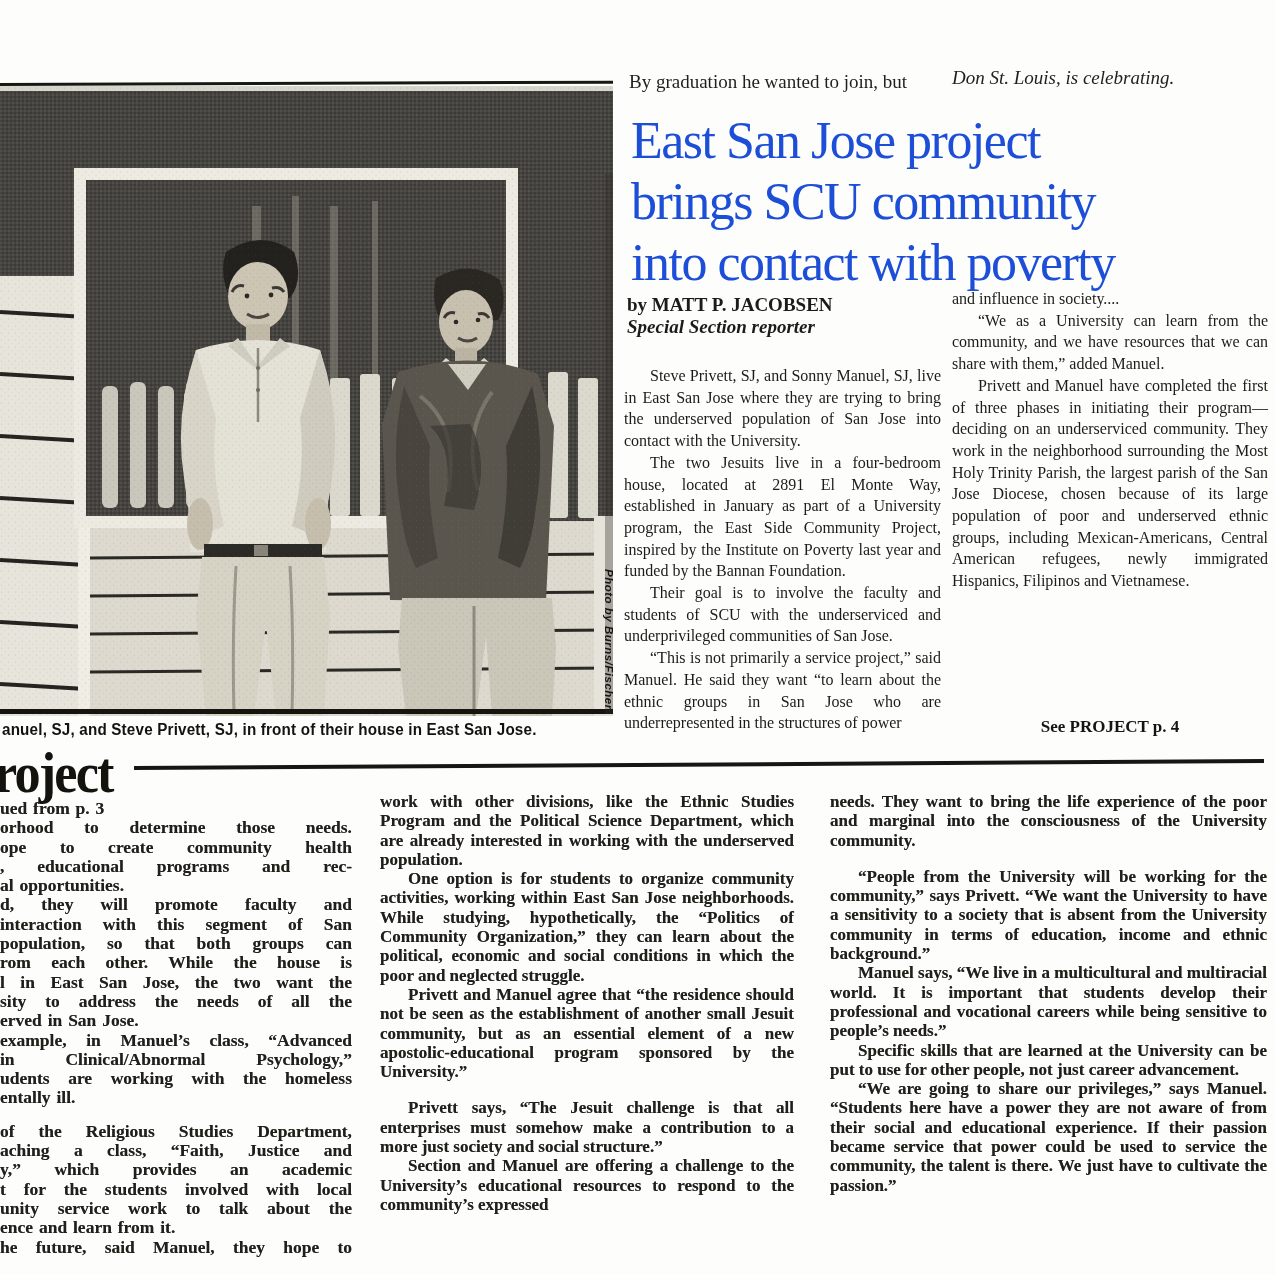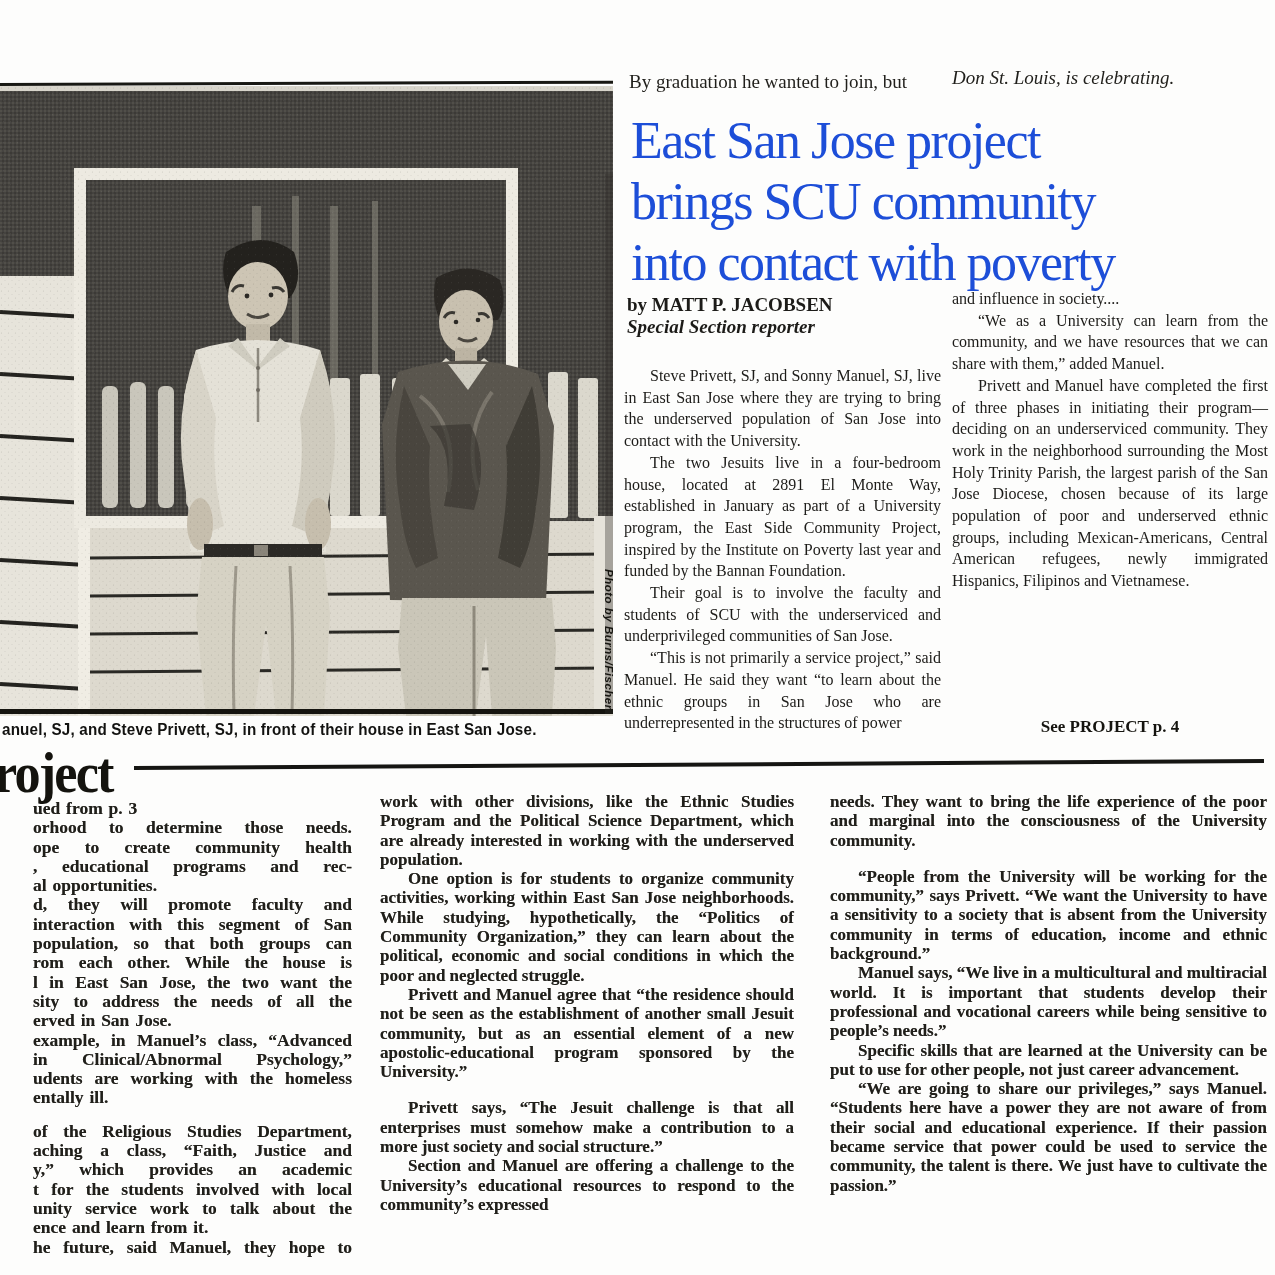--- a/index.html
+++ b/index.html
@@ -41,21 +41,21 @@
     font-weight:bold;font-size:17px;color:#15140f;}
   
   .section-head{position:absolute;left:-6px;top:739px;margin:0;
     font-size:58px;font-weight:bold;letter-spacing:-2px;color:#14130e;
     transform:scaleX(.9);transform-origin:left top;}
   .rule{position:absolute;left:134px;top:766px;width:1130px;height:4px;background:#161613;
     transform:rotate(-0.35deg);transform-origin:left center;}
   .bcol{position:absolute;font-weight:bold;color:#201f1a;
     text-shadow:0 0 .4px rgba(30,28,24,.55);}
   .colA{left:0;top:799px;width:352px;font-size:17.5px;line-height:19.3px;word-spacing:1.5px;}
-  .cut-line{text-align:justify;text-align-last:justify;padding-left:33px;}
+  .cut-line{text-align:justify;text-align-last:justify;}
   .cut-line.p-end{text-align-last:left;}
   .line-gap{height:14px;}
   .colB{left:380px;top:792px;width:414px;font-size:17px;line-height:19.3px;text-align:justify;}
   .colC{left:830px;top:792px;width:437px;font-size:17px;line-height:19.3px;text-align:justify;}
   .bcol .para{margin:0;text-indent:28px;}
   .section-break{margin-top:17px !important;}
 </style>
 </head>
 <body>
 

